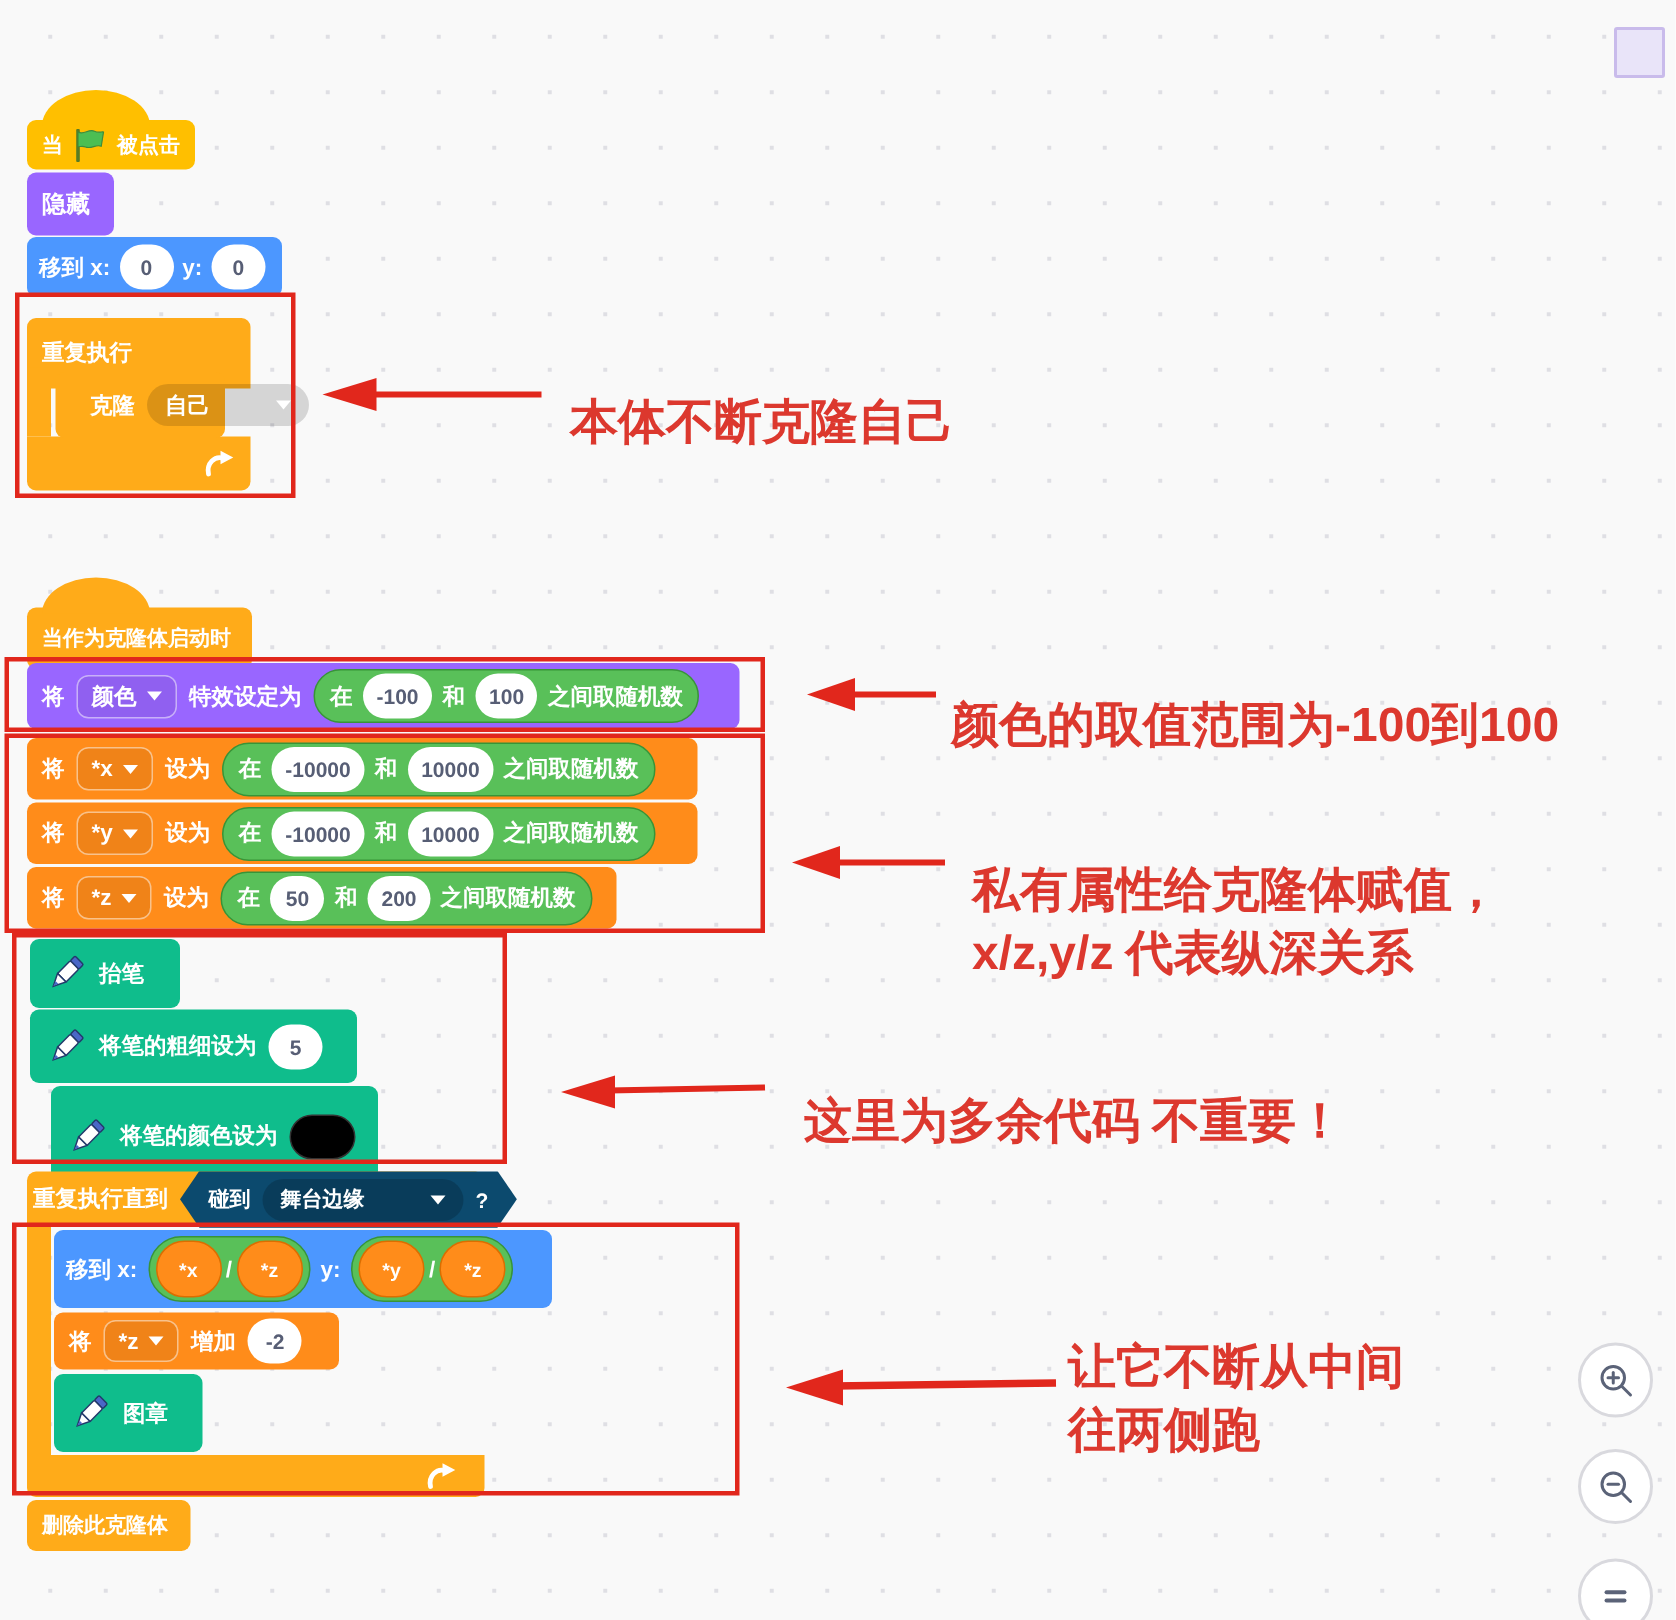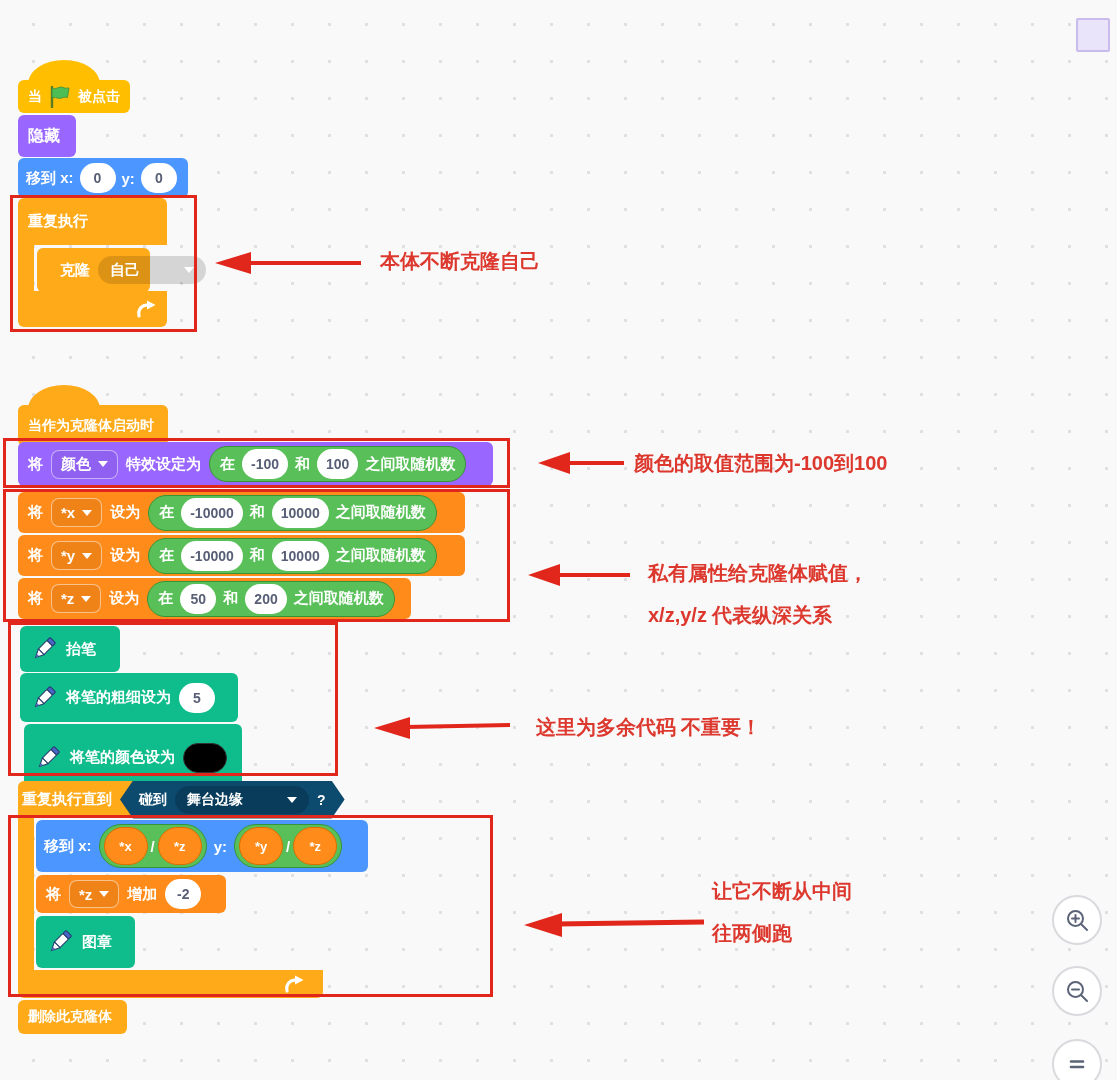--- a/index.html
+++ b/index.html
@@ -38,21 +38,21 @@
     color:#fff;font-size:13px;font-weight:700;}
   .dd{display:inline-flex;align-items:center;gap:7px;height:29px;padding:0 9px;box-sizing:border-box;
     border:1px solid rgba(255,255,255,.5);background:rgba(0,0,0,.06);border-radius:8px;}
   .dd.oval{border-radius:999px;border:none;background:rgba(0,0,0,.14);height:28px;padding:0 12px;gap:44px;}
   .caret{width:0;height:0;border-left:5px solid transparent;border-right:5px solid transparent;border-top:6px solid #fff;display:inline-block;}
   .hex{background:#0c4a6e;height:38px;display:inline-flex;align-items:center;gap:8px;padding:0 19px;
     clip-path:polygon(13px 0,calc(100% - 13px) 0,100% 50%,calc(100% - 13px) 100%,13px 100%,0 50%);
     font-size:14px;font-weight:600;color:#fff;}
   .annrect{position:absolute;border:3px solid #E1271C;box-sizing:border-box;}
   .anntext{position:absolute;color:#DC382E;font-family:"Liberation Serif","DejaVu Serif",serif;
-    font-weight:700;font-size:20px;line-height:42px;white-space:nowrap;}
+    font-weight:700;font-size:32px;line-height:42px;white-space:nowrap;margin-top:20px;}
   .annbold{font-family:"Liberation Sans","DejaVu Sans",sans-serif;font-weight:700;}
   .arrow{position:absolute;}
   .circle-btn{position:absolute;width:50px;height:50px;border-radius:50%;background:#fff;
     border:2px solid #D9D9DE;box-sizing:border-box;display:flex;align-items:center;justify-content:center;cursor:pointer;}
   .mini-square{position:absolute;left:1076px;top:18px;width:34px;height:34px;
     background:#E9E4F9;border:2px solid #C9BBEB;border-radius:2px;box-sizing:border-box;}
 </style>
 </head>
 <body>
 
@@ -73,21 +73,21 @@
   </div>
 
   <div class="blk motion" style="left:18px;top:158px;width:170px;height:40px;gap:6px;padding:0 8px">
     <span>移到 x:</span>
     <span class="input">0</span>
     <span>y:</span>
     <span class="input">0</span>
   </div>
 
   <div style="position:absolute;left:18px;top:198px;width:149px;height:129px">
-    <div class="cpart control" style="left:0;top:0;width:149px;height:47px;border-radius:6px 6px 0 0;padding:0 10px">
+    <div class="cpart control" style="left:0;top:14px;width:149px;height:47px;border-radius:6px 6px 0 0;padding:0 10px">
       <span>重复执行</span>
     </div>
     <div class="cpart control" style="left:0;top:47px;width:16px;height:46px"></div>
     <div class="cpart control" style="left:0;top:93px;width:149px;height:36px;border-radius:0 0 6px 6px;padding:0 10px">
       <svg width="22" height="18" viewBox="0 0 22 18" style="margin-left:auto">
         <path d="M4 16 C 2.5 9, 8 3.5, 14 5.5" fill="none" stroke="#fff" stroke-width="3.2" stroke-linecap="round"></path>
         <path d="M12 0.5 L20.5 5 L12 9.5 Z" fill="#fff"></path>
       </svg>
     </div>
   </div>
@@ -216,21 +216,21 @@
         <rect x="10" y="1.5" width="8" height="4.5" rx="1" fill="#4A67C7" stroke="#233A6B" stroke-width="1"></rect>
         <rect x="10" y="6" width="8" height="12" rx="1" fill="#fff" stroke="#233A6B" stroke-width="1"></rect>
         <path d="M10 18 L14 26 L18 18 Z" fill="#fff" stroke="#233A6B" stroke-width="1"></path>
         <path d="M12.8 22.5 L14 26 L15.2 22.5 Z" fill="#4A67C7"></path>
       </g>
     </svg>
     <span>将笔的粗细设为</span>
     <span class="input">5</span>
   </div>
 
-  <div class="blk penc" style="left:24px;top:724px;width:218px;height:67px">
+  <div class="blk penc" style="left:34px;top:724px;width:218px;height:67px">
     <svg width="28" height="28" viewBox="0 0 28 28">
       <g transform="rotate(45 14 14)">
         <rect x="10" y="1.5" width="8" height="4.5" rx="1" fill="#4A67C7" stroke="#233A6B" stroke-width="1"></rect>
         <rect x="10" y="6" width="8" height="12" rx="1" fill="#fff" stroke="#233A6B" stroke-width="1"></rect>
         <path d="M10 18 L14 26 L18 18 Z" fill="#fff" stroke="#233A6B" stroke-width="1"></path>
         <path d="M12.8 22.5 L14 26 L15.2 22.5 Z" fill="#4A67C7"></path>
       </g>
     </svg>
     <span>将笔的颜色设为</span>
     <span class="input black"></span>

